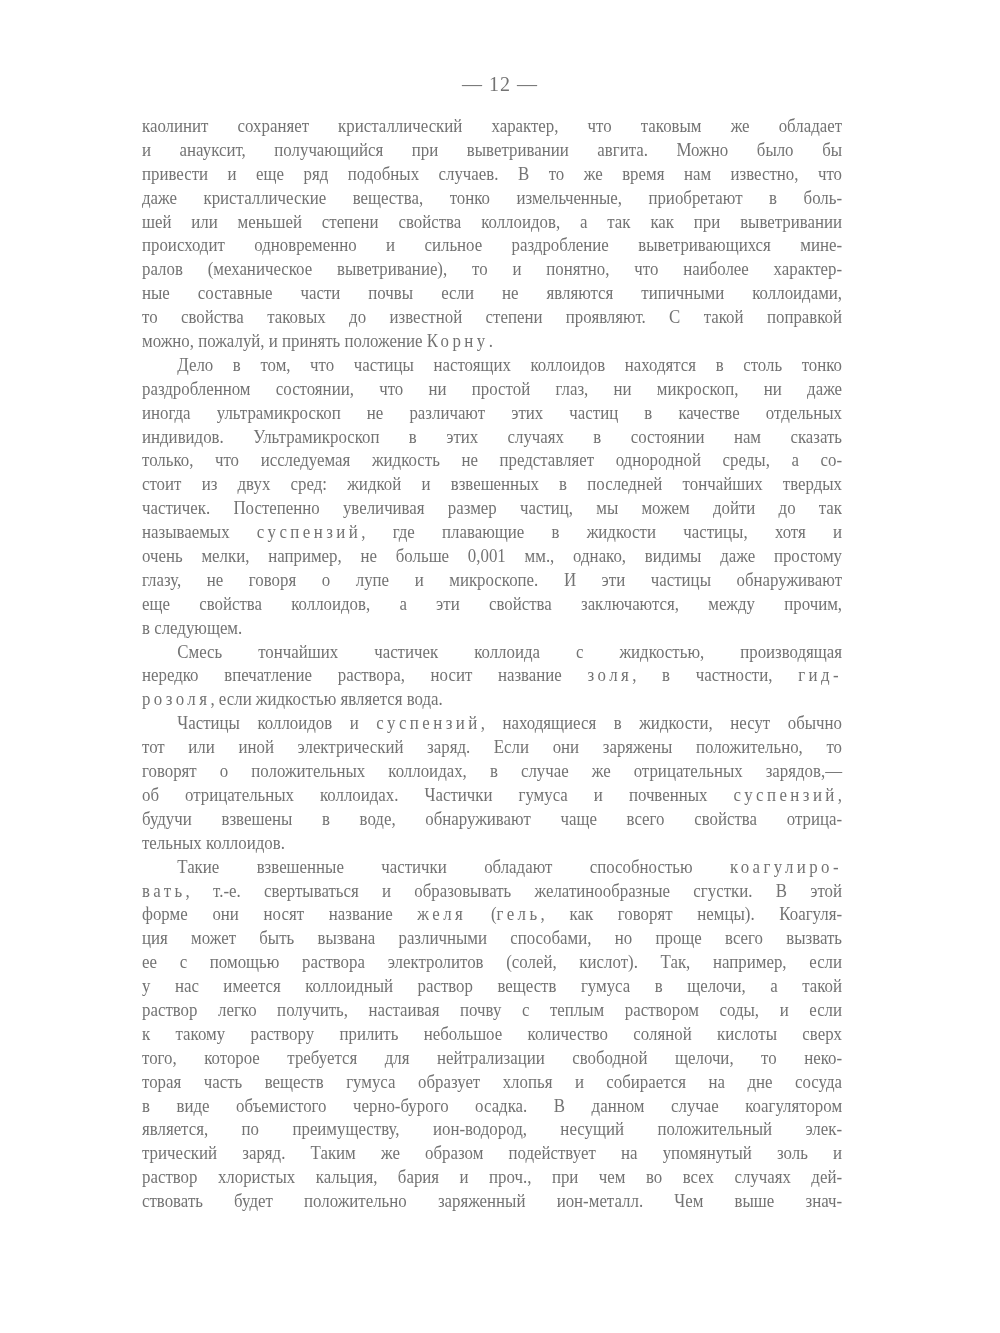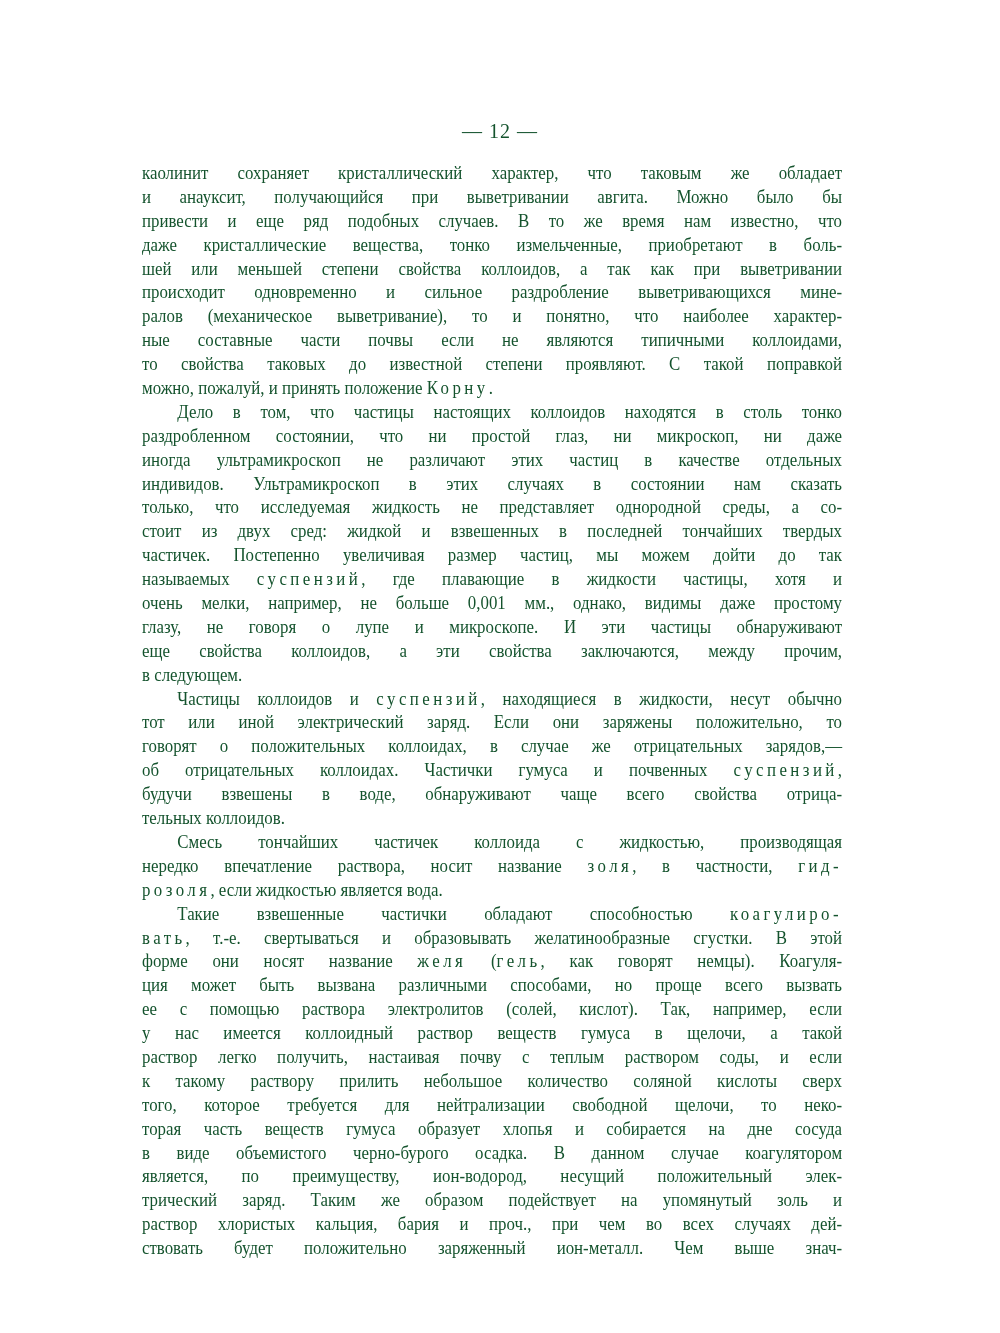--- a/index.html
+++ b/index.html
@@ -1,21 +1,20 @@
 <!DOCTYPE html>
 <html><head>
 <meta charset="utf-8">
 <style>
   html, body { margin: 0; padding: 0; background: #ffffff; }
   body { width: 1000px; height: 1333px; position: relative; overflow: hidden; }
   .page {
     position: absolute; left: 0; top: 0; width: 1000px; height: 1026px;
-    background: #ffffff; color: #14532d;
+    background: #ffffff; color: #737373;
     font-family: "Liberation Serif", "DejaVu Serif", serif;
-    margin-top: 47px;
   }
   .page-number {
     position: absolute; top: 73px; left: 0; width: 100%;
     text-align: center; font-size: 20px; letter-spacing: 1px;
   }
   .body-text {
     position: absolute; left: 142px; top: 114px; width: 700px;
   }
   .line {
     display: block; height: 23.9px; line-height: 23.9px;
@@ -57,32 +56,32 @@
       <span class="line">стоит из двух сред: жидкой и взвешенных в последней тончайших твердых</span>
       <span class="line">частичек.  Постепенно увеличивая размер частиц, мы можем дойти до так</span>
       <span class="line">называемых <span class="sp">суспензий</span>, где плавающие в жидкости частицы, хотя и</span>
       <span class="line">очень мелки, например, не больше 0,001 мм., однако, видимы даже простому</span>
       <span class="line">глазу, не говоря о лупе и микроскопе.  И эти частицы обнаруживают</span>
       <span class="line">еще свойства коллоидов, а эти свойства заключаются, между прочим,</span>
       <span class="line last">в следующем.</span>
     </div>
 
     <div>
+      <span class="line indent">Смесь тончайших частичек коллоида с жидкостью, производящая</span>
+      <span class="line">нередко впечатление раствора, носит название <span class="sp">золя</span>, в частности, <span class="sp">гид-</span></span>
+      <span class="line last"><span class="sp">розоля</span>, если жидкостью является вода.</span>
+    </div>
+
+    <div>
       <span class="line indent">Частицы коллоидов и <span class="sp">суспензий</span>, находящиеся в жидкости, несут обычно</span>
       <span class="line">тот или иной электрический заряд.  Если они заряжены положительно, то</span>
       <span class="line">говорят о положительных коллоидах, в случае же отрицательных зарядов,—</span>
       <span class="line">об отрицательных коллоидах.  Частички гумуса и почвенных <span class="sp">суспензий</span>,</span>
       <span class="line">будучи взвешены в воде, обнаруживают чаще всего свойства отрица-</span>
       <span class="line last">тельных коллоидов.</span>
-    </div>
-
-    <div>
-      <span class="line indent">Смесь тончайших частичек коллоида с жидкостью, производящая</span>
-      <span class="line">нередко впечатление раствора, носит название <span class="sp">золя</span>, в частности, <span class="sp">гид-</span></span>
-      <span class="line last"><span class="sp">розоля</span>, если жидкостью является вода.</span>
     </div>
 
     <div>
       <span class="line indent">Такие взвешенные частички обладают способностью <span class="sp">коагулиро-</span></span>
       <span class="line"><span class="sp">вать</span>, т.-е. свертываться и образовывать желатинообразные сгустки. В этой</span>
       <span class="line">форме они носят название <span class="sp">желя</span> (<span class="sp">гель</span>, как говорят немцы). Коагуля-</span>
       <span class="line">ция может быть вызвана различными способами, но проще всего вызвать</span>
       <span class="line">ее с помощью раствора электролитов (солей, кислот).  Так, например, если</span>
       <span class="line">у нас имеется коллоидный раствор веществ гумуса в щелочи, а такой</span>
       <span class="line">раствор легко получить, настаивая почву с теплым раствором соды, и если</span>

